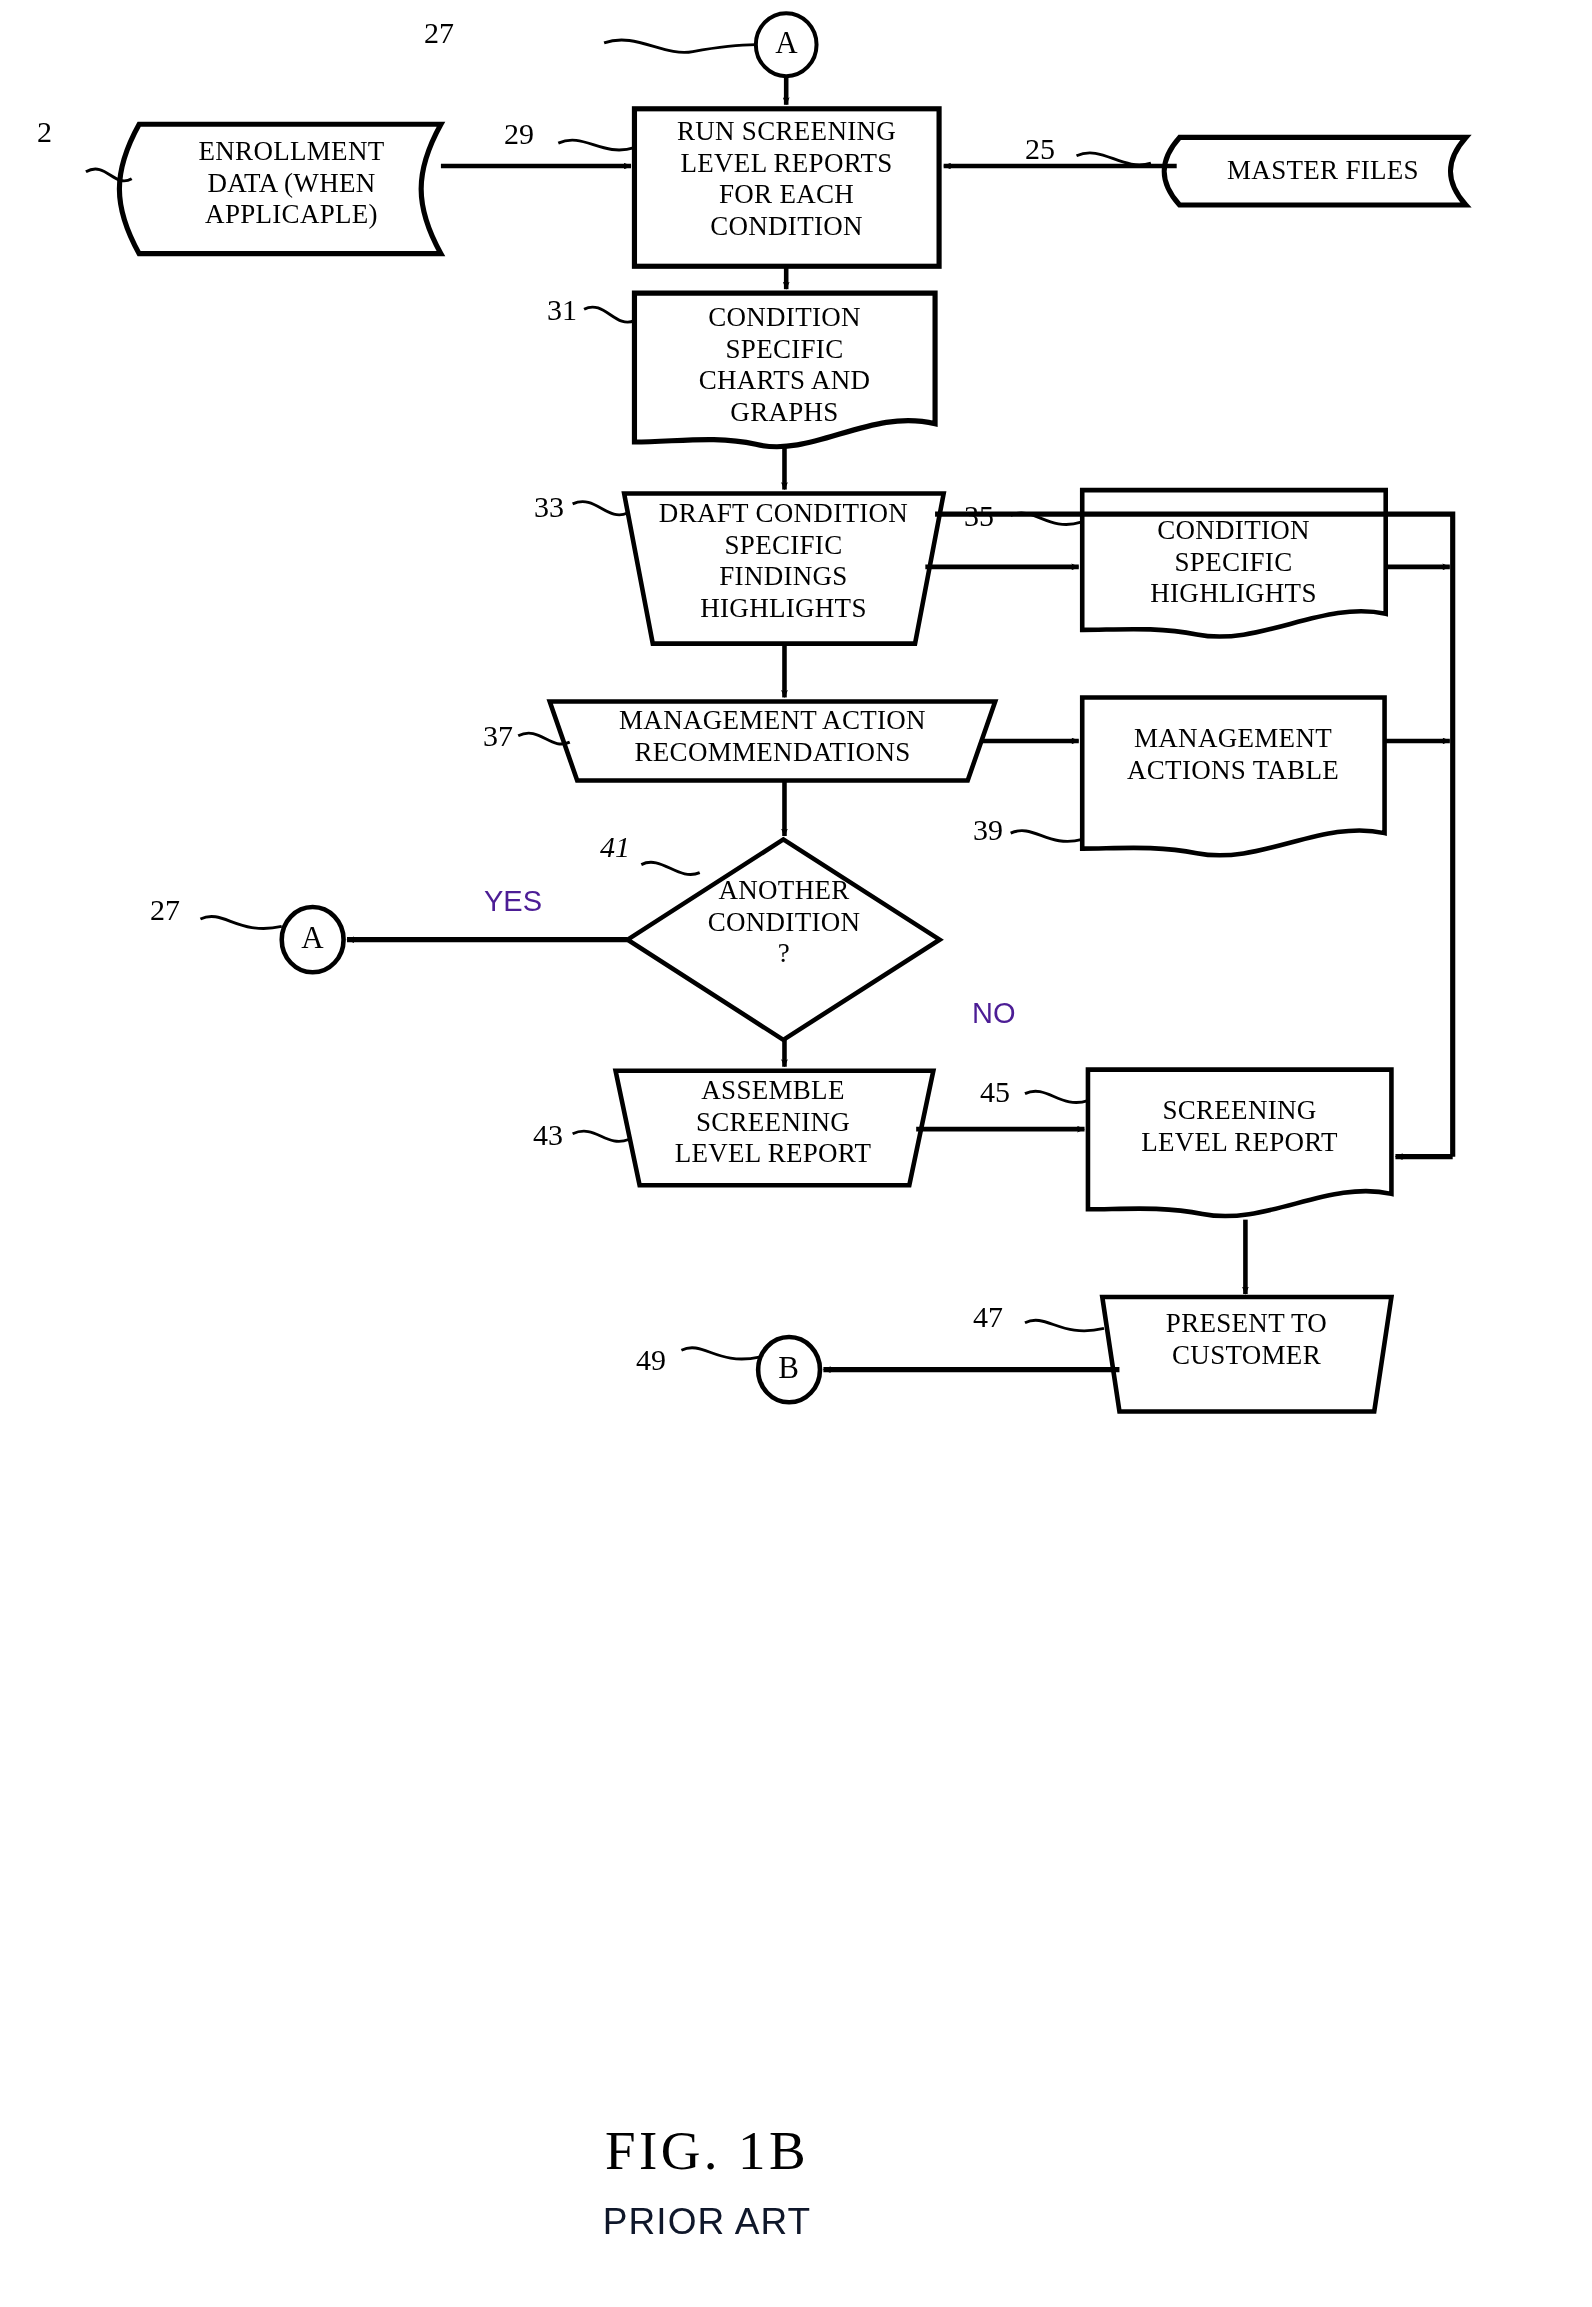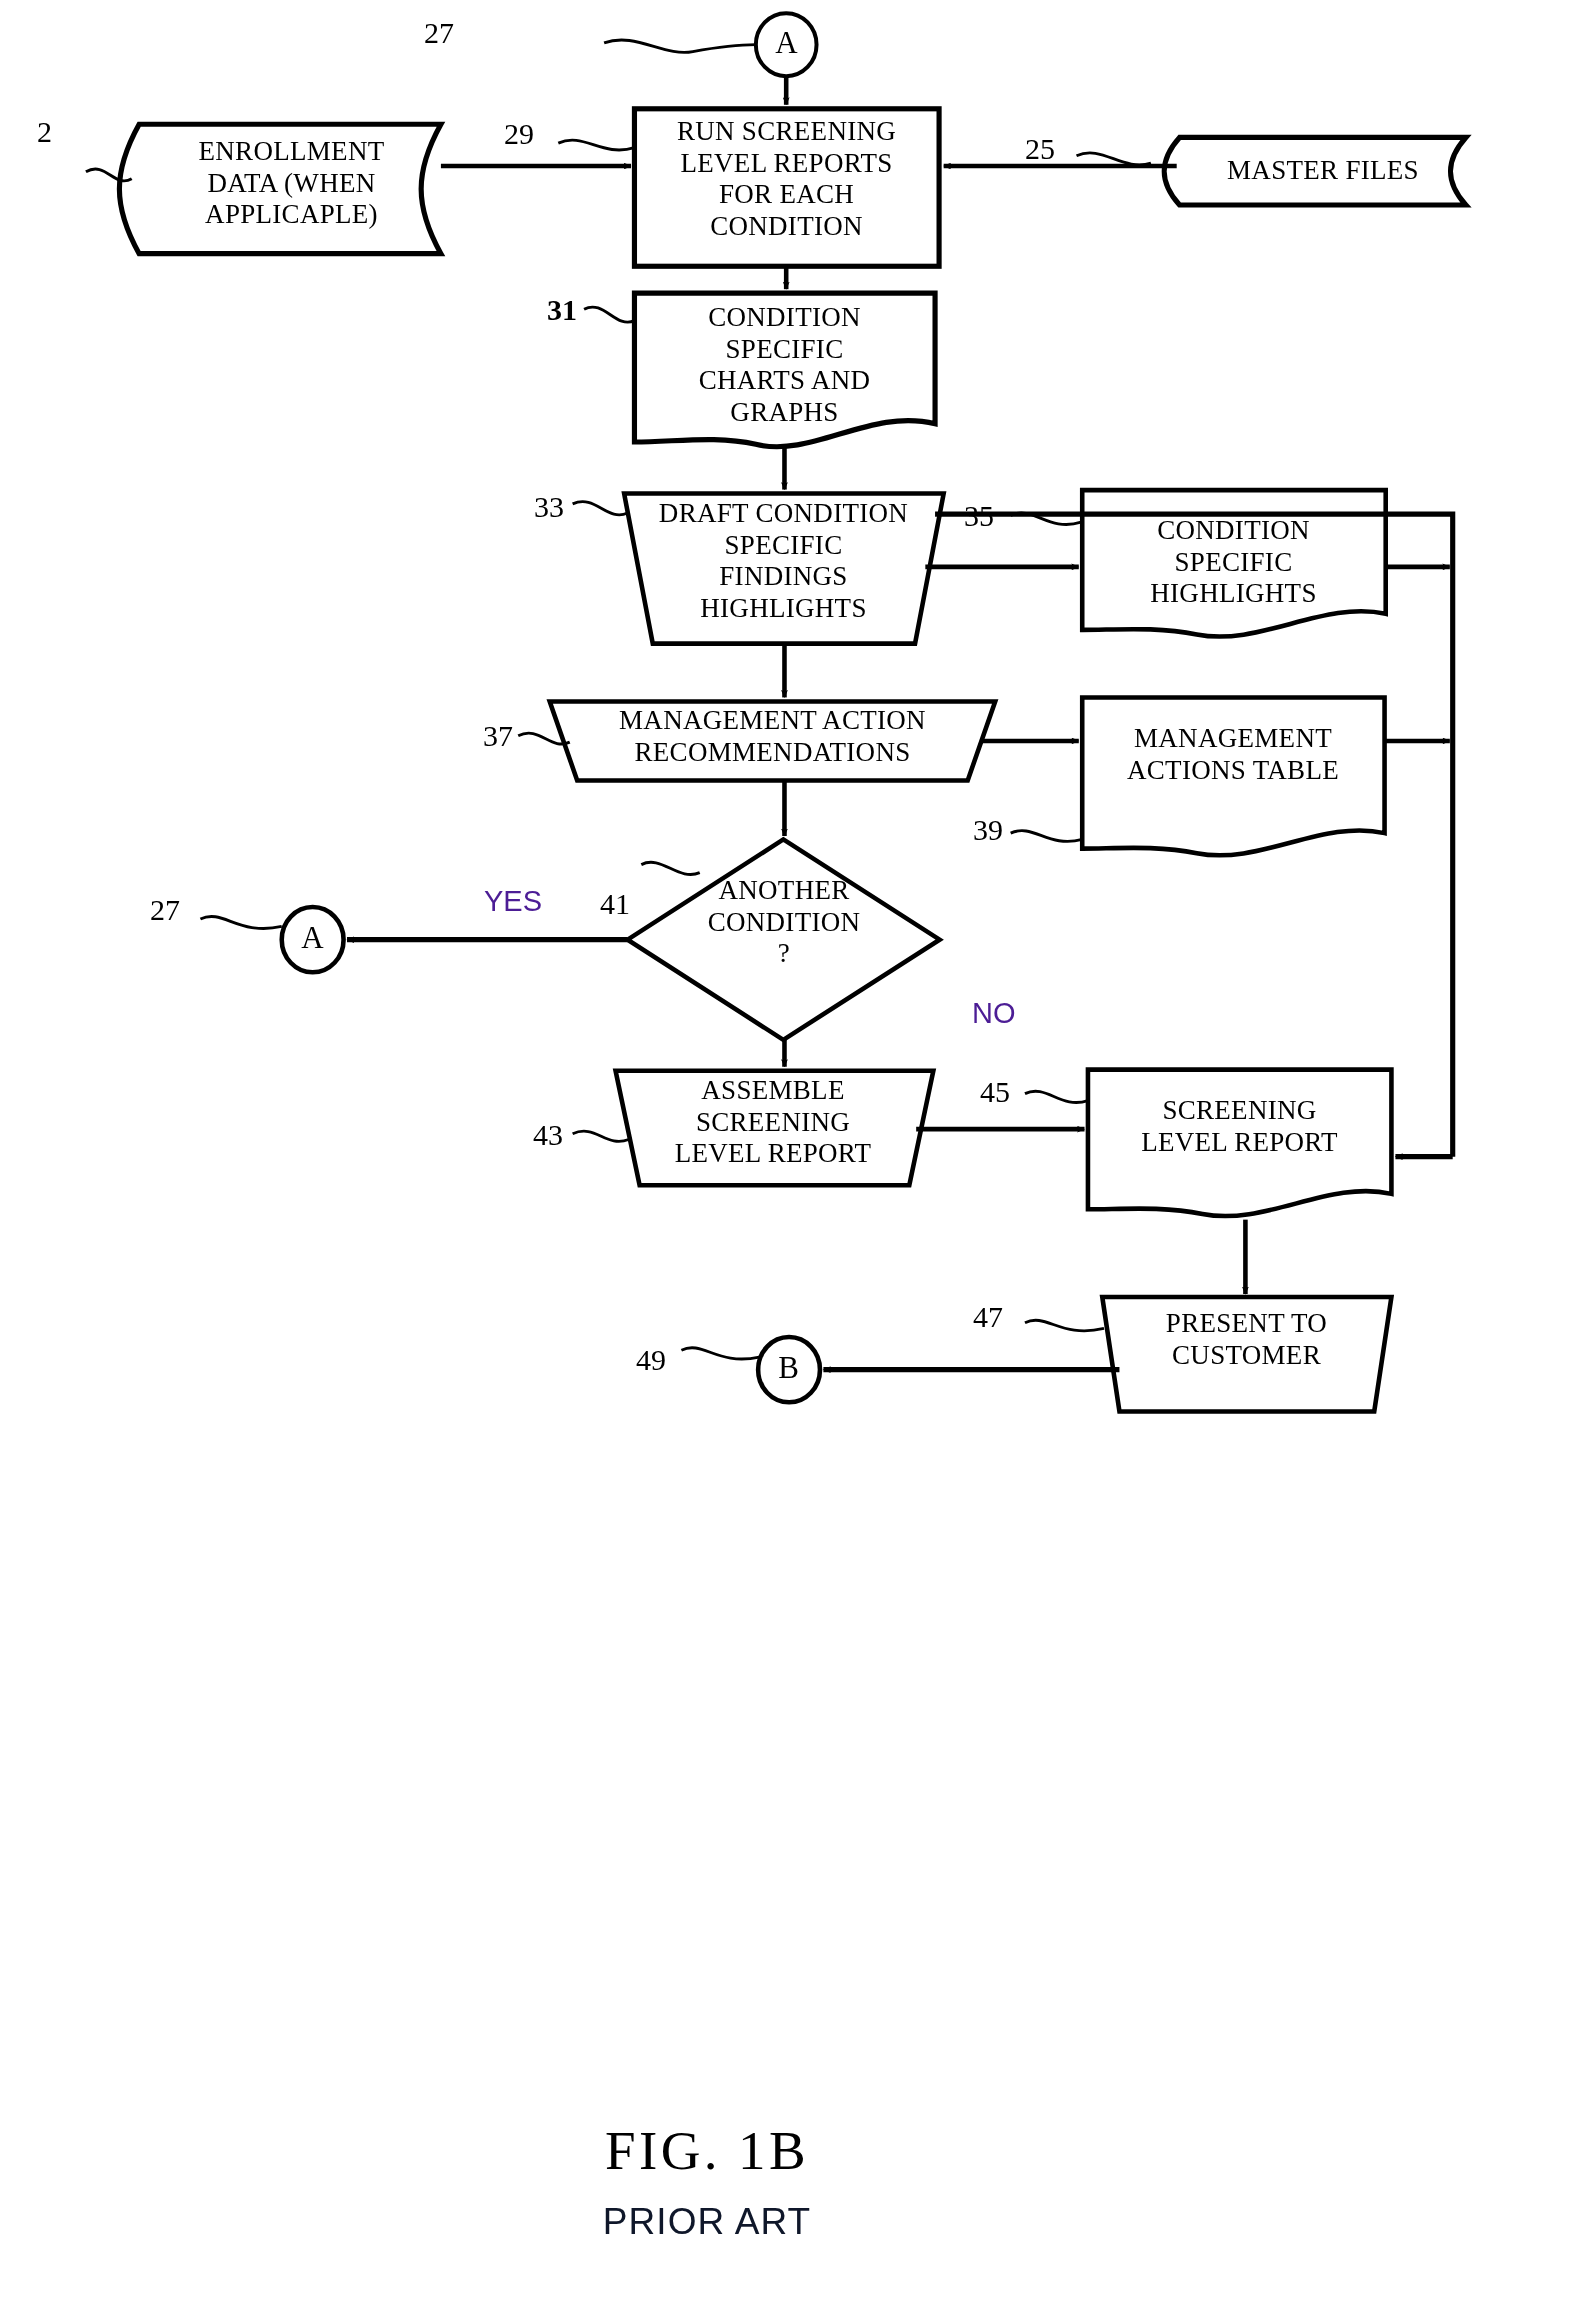--- a/index.html
+++ b/index.html
@@ -222,26 +222,26 @@
   <div class="shape-text" style="left:1102px;top:1308px;width:289px;">PRESENT TO
 CUSTOMER</div>
 
   <div class="edge-label" style="left:484px;top:885px;">YES</div>
   <div class="edge-label" style="left:972px;top:997px;">NO</div>
 
   <div class="ref-num" style="left:424px;top:16px;">27</div>
   <div class="ref-num" style="left:37px;top:115px;">2</div>
   <div class="ref-num" style="left:504px;top:117px;">29</div>
   <div class="ref-num" style="left:1025px;top:132px;">25</div>
-  <div class="ref-num" style="left:547px;top:293px;font-weight:bold;">31</div>
+  <div class="ref-num" style="left:547px;top:293px;">31</div>
   <div class="ref-num" style="left:534px;top:490px;">33</div>
   <div class="ref-num" style="left:964px;top:499px;">35</div>
   <div class="ref-num" style="left:483px;top:719px;">37</div>
   <div class="ref-num" style="left:973px;top:813px;">39</div>
-  <div class="ref-num" style="left:600px;top:887px;">41</div>
+  <div class="ref-num" style="left:600px;top:830px;font-style:italic;">41</div>
   <div class="ref-num" style="left:150px;top:893px;">27</div>
   <div class="ref-num" style="left:533px;top:1118px;">43</div>
   <div class="ref-num" style="left:980px;top:1075px;">45</div>
   <div class="ref-num" style="left:973px;top:1300px;">47</div>
   <div class="ref-num" style="left:636px;top:1343px;">49</div>
 
   <div id="fig-caption" style="top:2119px;">
     <div id="fig-title">FIG.  1B</div>
     <div id="fig-sub">PRIOR ART</div>
   </div>

